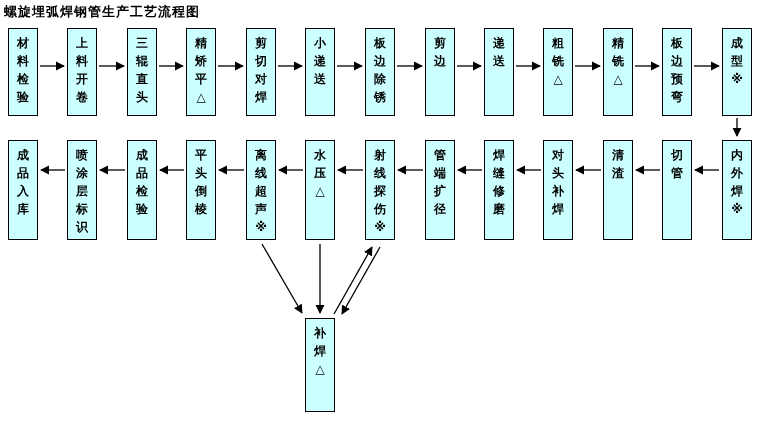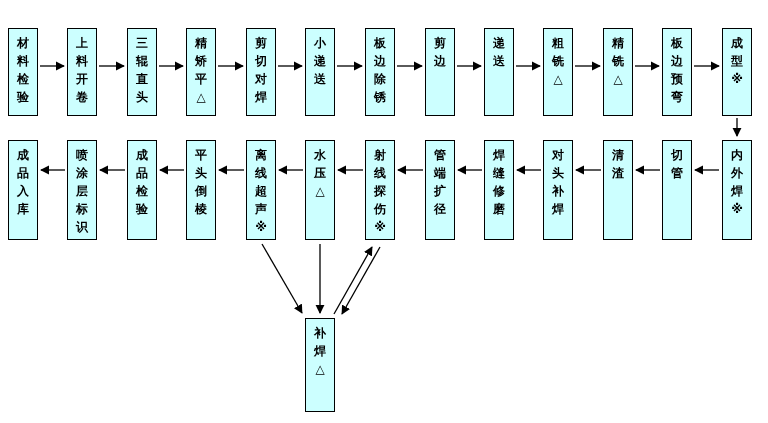--- a/index.html
+++ b/index.html
@@ -35,20 +35,21 @@
     position:absolute; left:0; top:0;
     pointer-events:none;
   }
   svg.arrows line { stroke:var(--arrow,#000000); stroke-width:1.3; }
 </style>
 </head>
 <body>
 
 <div class="canvas">
 
+  <h1 class="title">螺旋埋弧焊钢管生产工艺流程图</h1>
 
   <div class="box r1" style="left:8px">
       <span class="vtext">材
 料
 检
 验</span>
     </div>
   <div class="box r1" style="left:67px">
       <span class="vtext">上
 料

